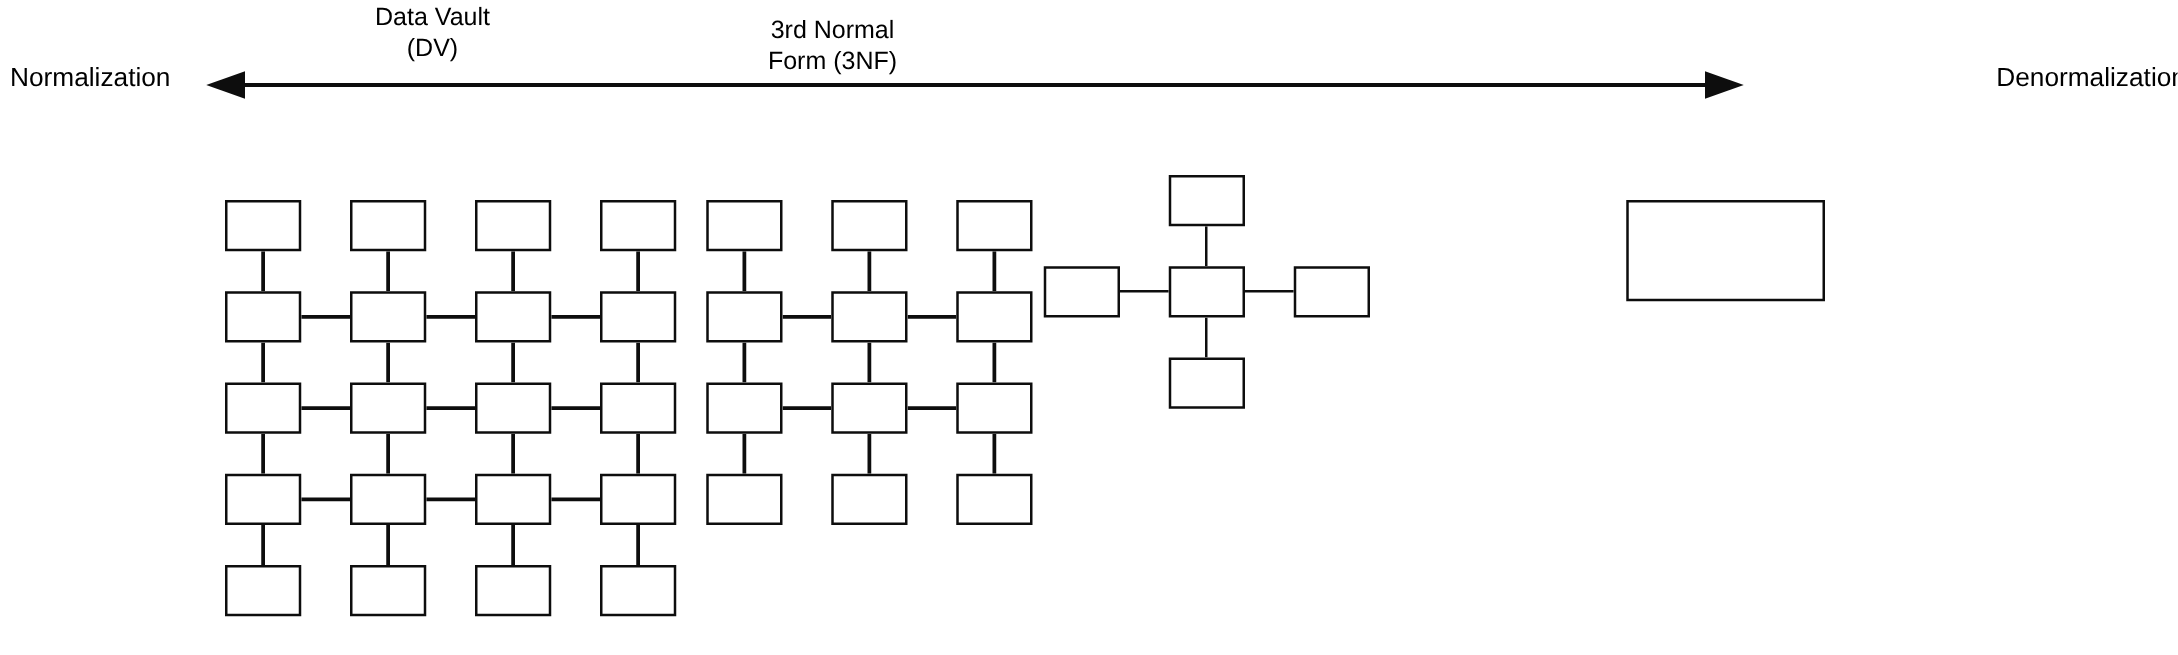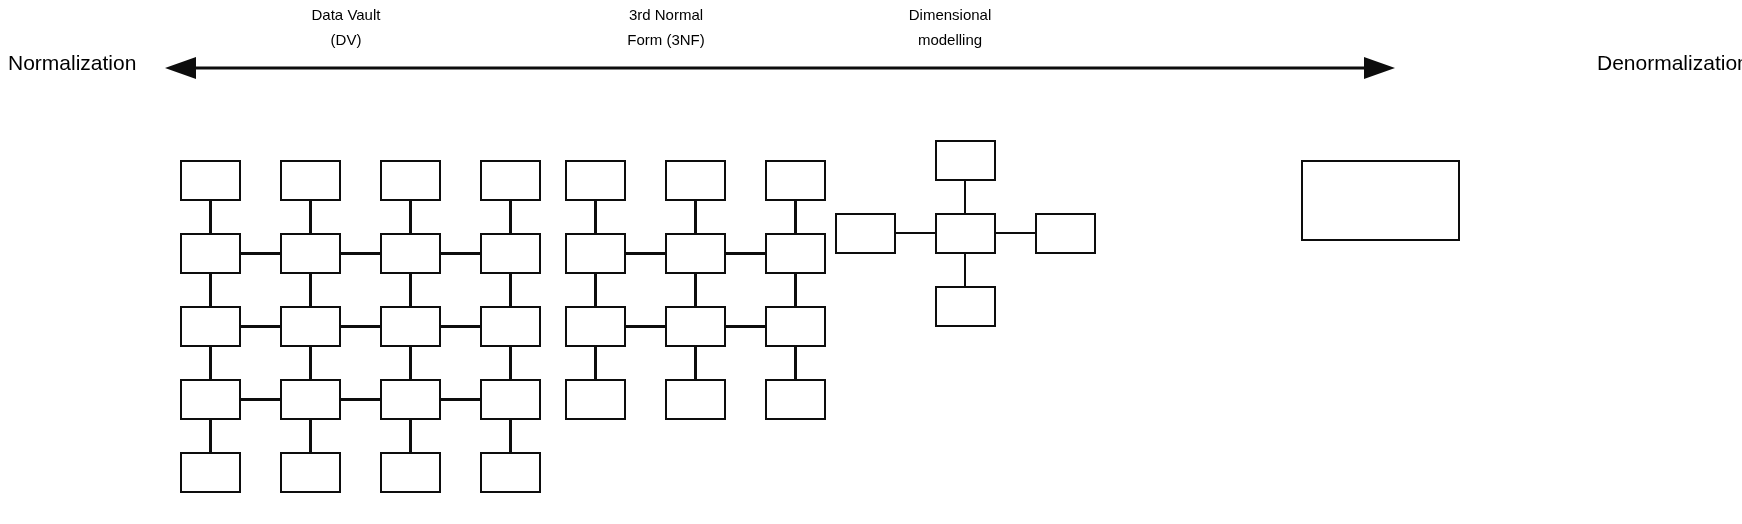--- a/index.html
+++ b/index.html
@@ -32,27 +32,27 @@
     left: 8px;
     top: 51px;
   }
   #label-denormalization {
     left: 1597px;
     top: 51px;
   }
   .stage-title {
     position: absolute;
     text-align: center;
-    font-size: 15px;
+    font-size: 20px;
     line-height: 25px;
     color: #000;
     white-space: pre-line;
   }
   #title-dv      { left: 196px;  top: 2px;  width: 300px; }
-  #title-3nf     { left: 516px;  top: 2px;  width: 300px; }
+  #title-3nf     { left: 516px;  top: 12px;  width: 300px; }
   #title-dim     { left: 800px;  top: 2px;  width: 300px; }
   #title-obt     { left: 1090px; top: 2px;  width: 300px; }
 
   #axis-svg {
     position: absolute;
     left: 0;
     top: 0;
     width: 1742px;
     height: 524px;
     pointer-events: none;
@@ -80,22 +80,20 @@
   <div class="axis-label" id="label-normalization">Normalization</div>
 
   <div class="axis-label" id="label-denormalization">Denormalization</div>
 
   <div class="stage-title" id="title-dv">Data Vault
 (DV)</div>
 
   <div class="stage-title" id="title-3nf">3rd Normal
 Form (3NF)</div>
 
-  <div class="stage-title" id="title-dim">Dimensional
-modelling</div>
 
 
   <svg id="axis-svg" viewBox="0 0 1742 524" width="1742" height="524">
     <g stroke="#0d0d0d" stroke-width="3.2" fill="#0d0d0d">
       <line x1="188" y1="68" x2="1372" y2="68"></line>
       <polygon points="165,68 196,57 196,79" stroke="none"></polygon>
       <polygon points="1395,68 1364,57 1364,79" stroke="none"></polygon>
     </g>
   </svg>
 

